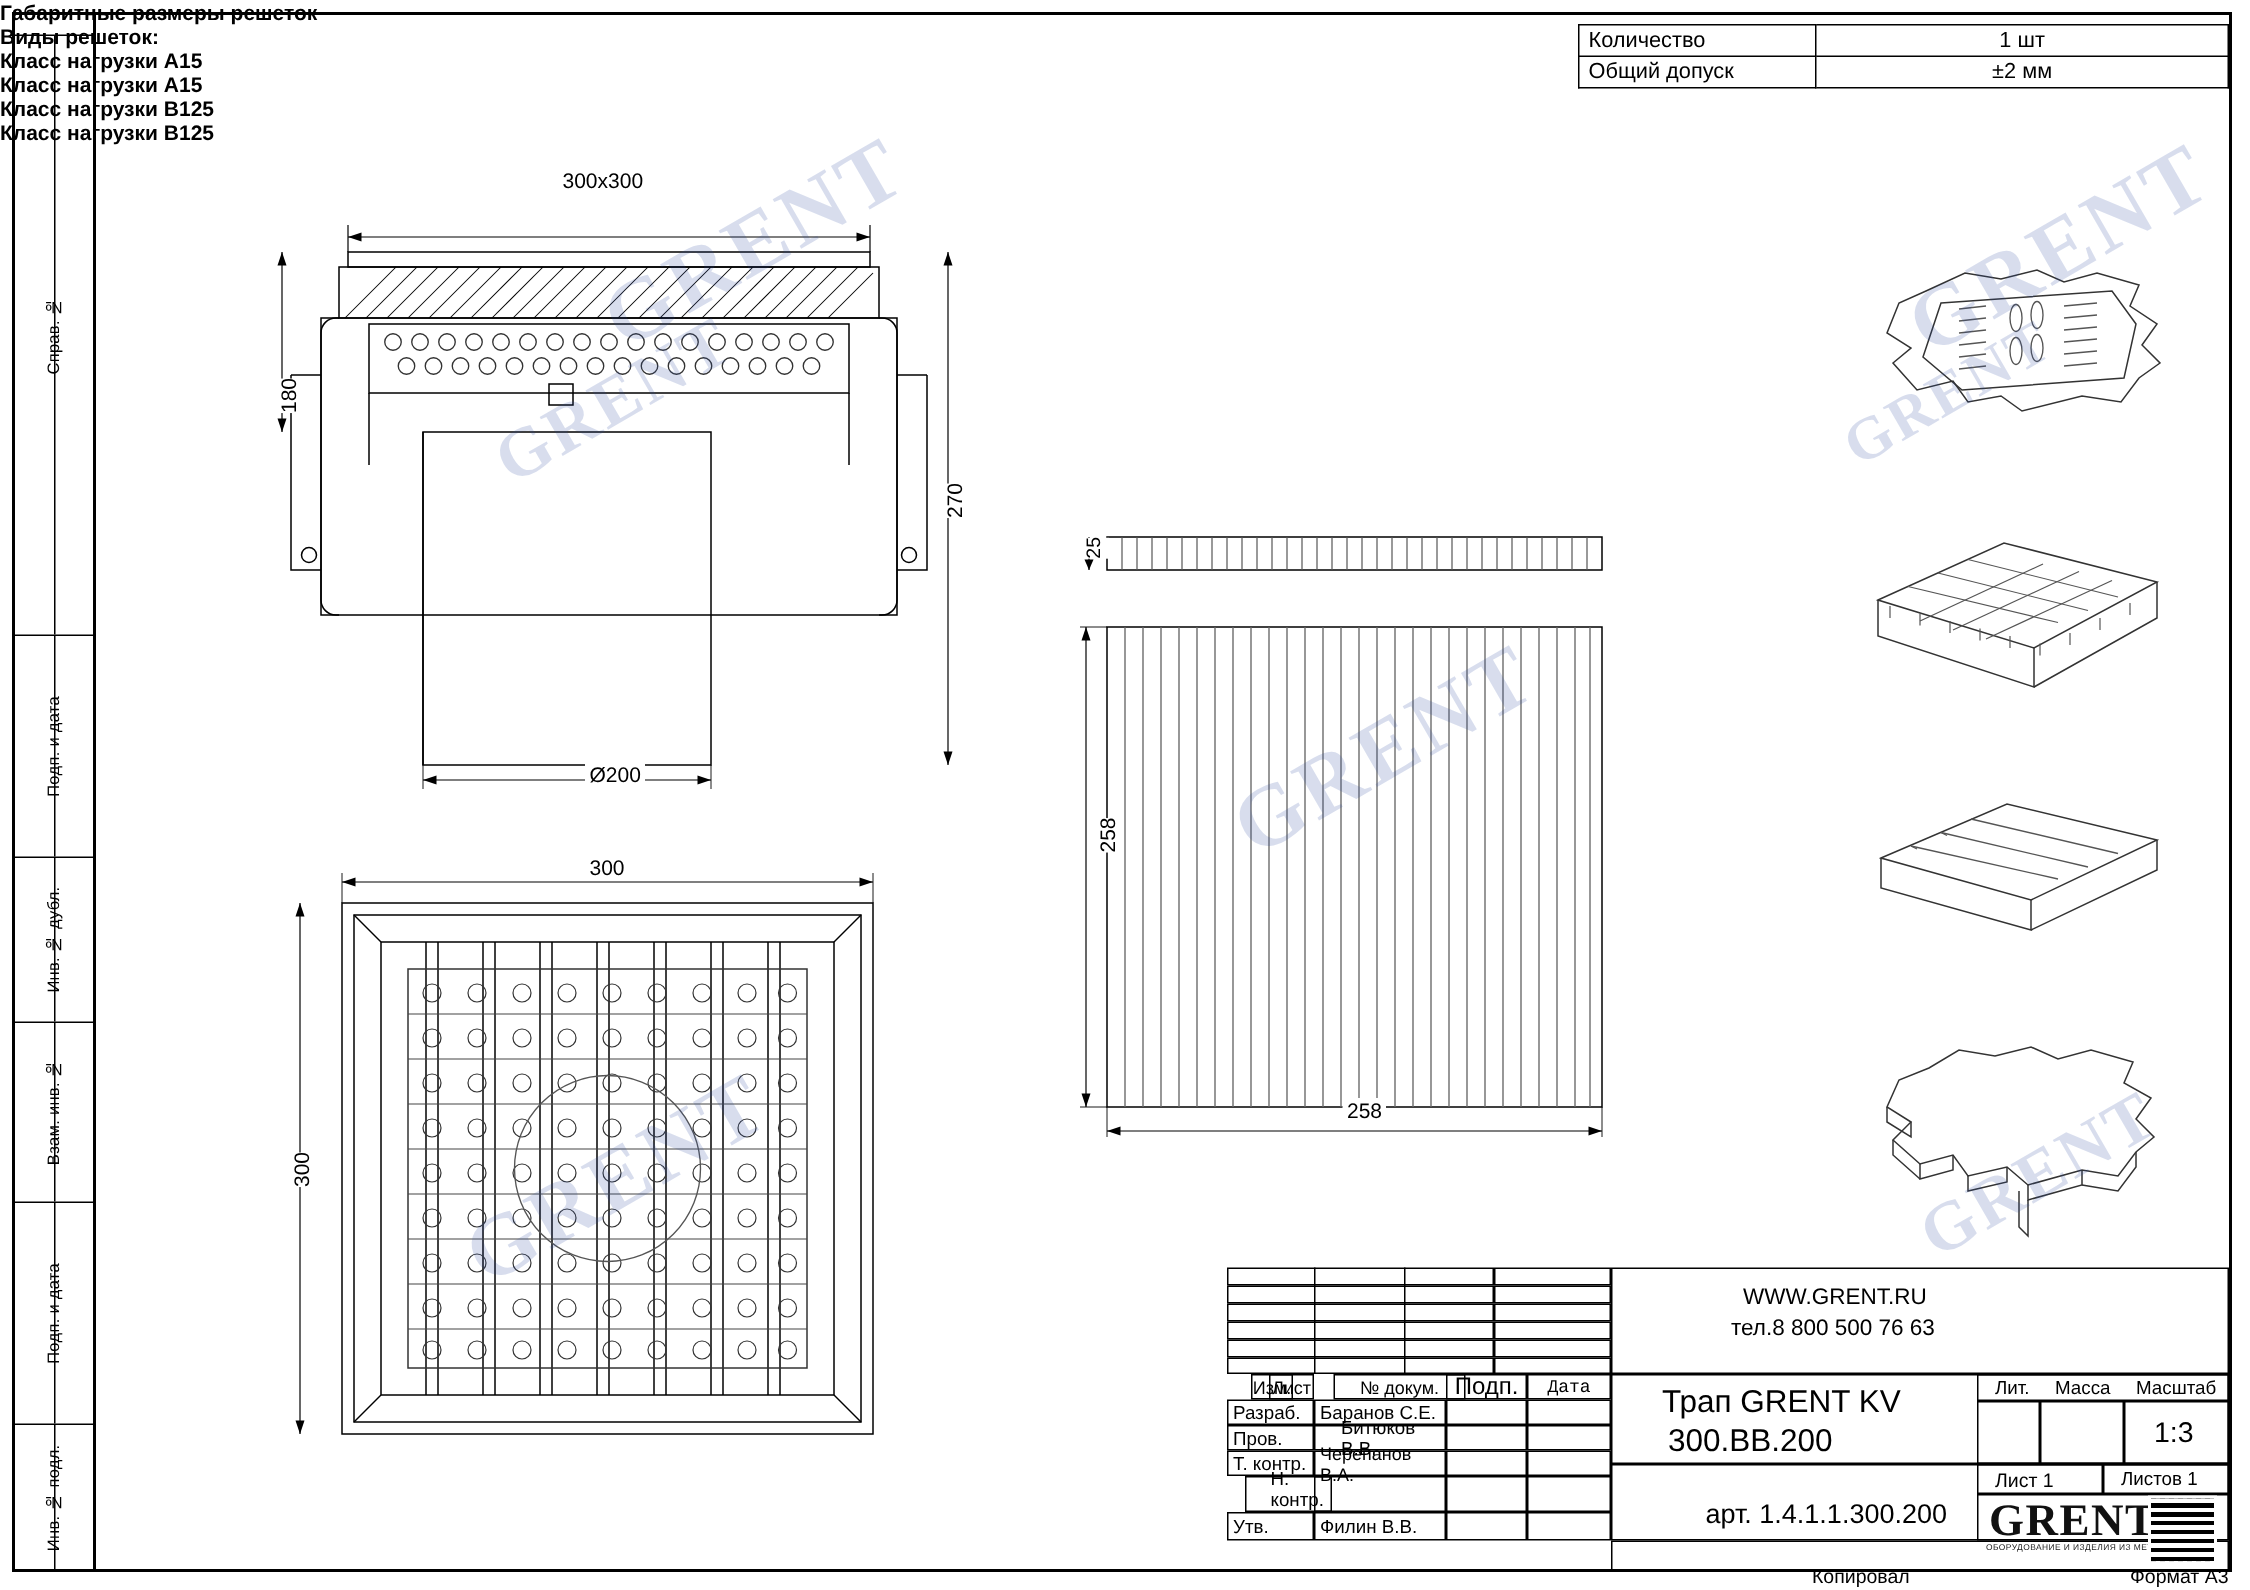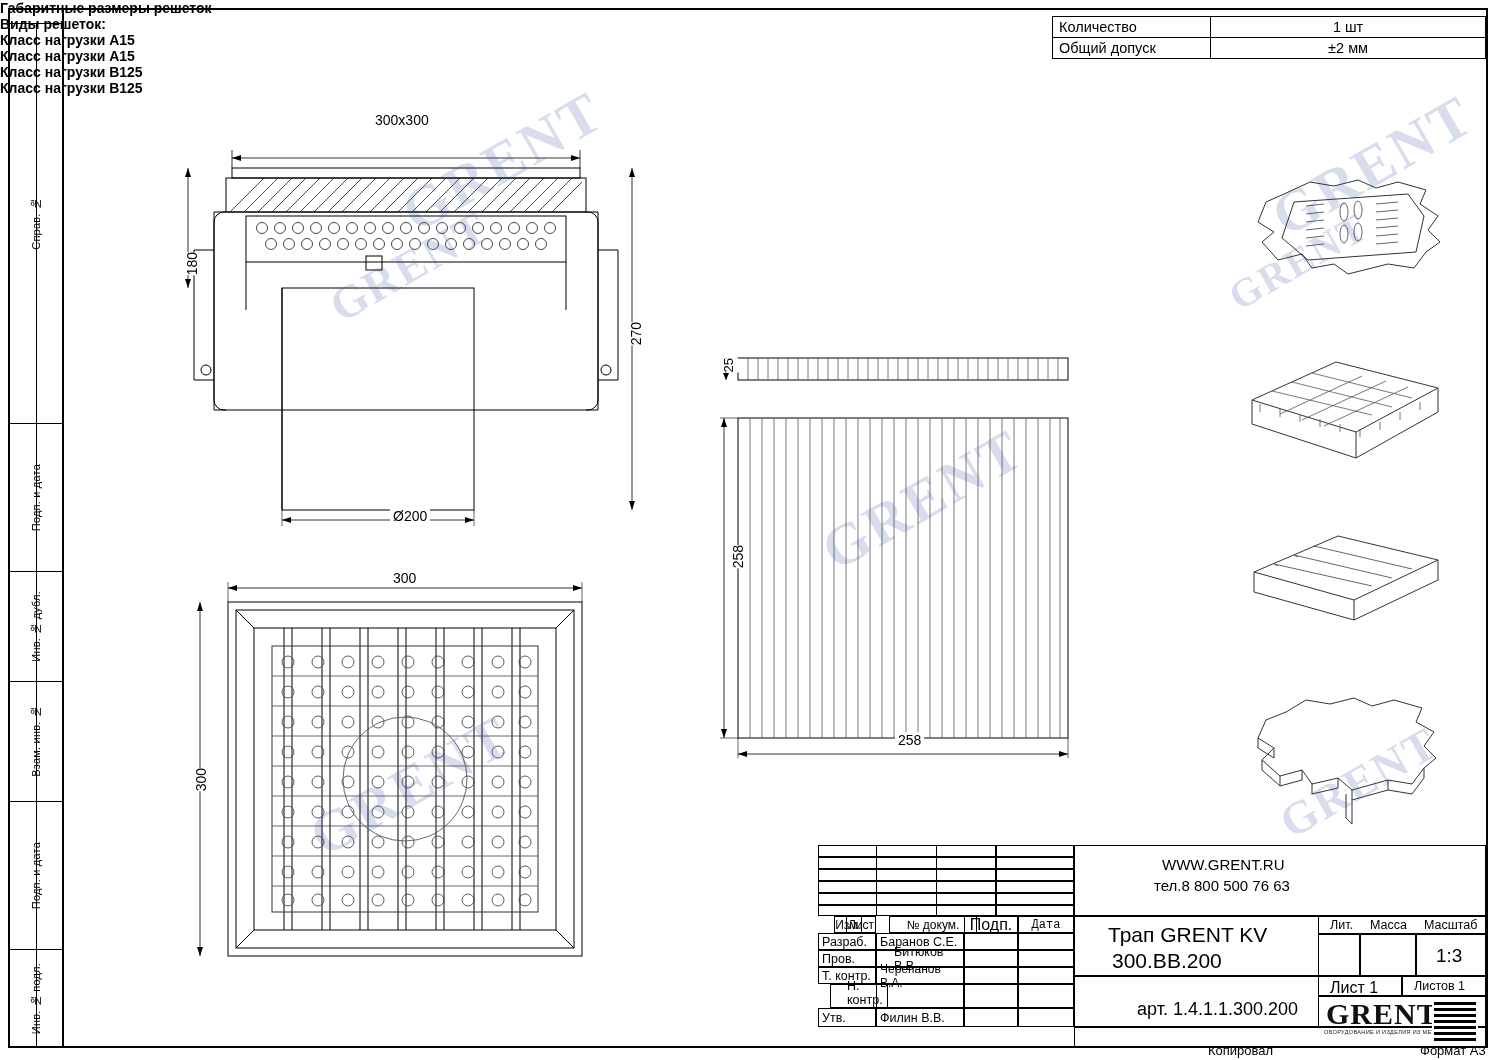--- a/index.html
+++ b/index.html
@@ -588,21 +588,21 @@
   <div class="c" style="left:542px;top:89px;width:56px;height:42px;"></div>
   <div class="c" style="left:598px;top:89px;width:70px;height:42px;"></div>
   <div class="c" style="left:500px;top:131px;width:84px;height:20px;"></div>
   <div class="c" style="left:584px;top:131px;width:84px;height:20px;"></div>
   <div class="c" style="left:500px;top:151px;width:168px;height:31px;"></div>
 
   <div class="tbtxt" style="left:512px;top:73px;font-size:12.5px;">Лит.</div>
   <div class="tbtxt" style="left:552px;top:73px;font-size:12.5px;">Масса</div>
   <div class="tbtxt" style="left:606px;top:73px;font-size:12.5px;">Масштаб</div>
   <div class="tbtxt mid" style="left:618px;top:100px;">1:3</div>
-  <div class="tbtxt" style="left:512px;top:134px;font-size:16px;">Лист 1</div>
+  <div class="tbtxt" style="left:512px;top:134px;font-size:13px;">Лист 1</div>
   <div class="tbtxt" style="left:596px;top:134px;font-size:12.5px;">Листов 1</div>
 
   <div class="tbtxt" style="left:344px;top:11px;font-size:15px;">WWW.GRENT.RU</div>
   <div class="tbtxt" style="left:336px;top:32px;font-size:15px;">тел.8 800 500 76 63</div>
 
   <div class="tbtxt big" style="left:290px;top:78px;">Трап GRENT KV</div>
   <div class="tbtxt big" style="left:294px;top:104px;">300.BB.200</div>
   <div class="tbtxt" style="left:288px;top:154px;font-size:18px;margin-left:31px;">арт. 1.4.1.1.300.200</div>
 
   <div class="logo" style="left:508px;top:152px;">GRENT</div>

